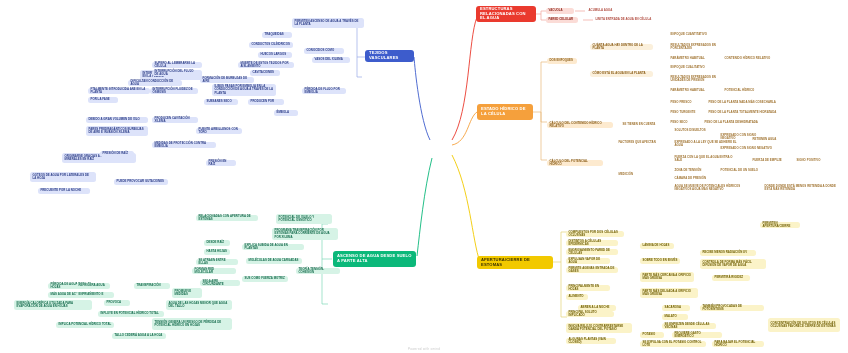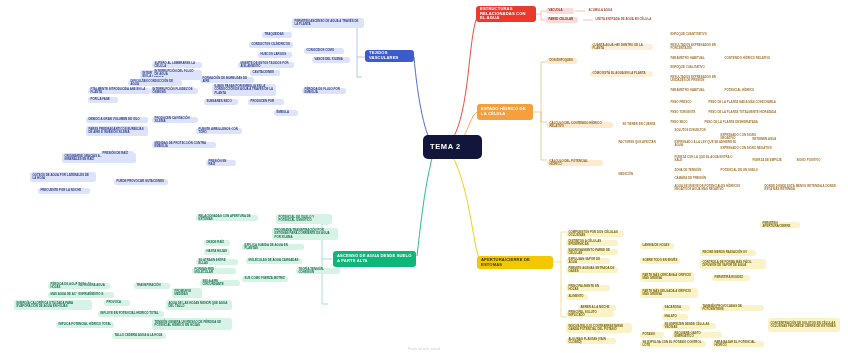--- a/index.html
+++ b/index.html
@@ -56,23 +56,20 @@
       <path d="M365 57 h -8 v -30 h 5 M357 57 v 20 h 5" stroke="#9aa9e6" stroke-width="0.7"></path>
 
       <path d="M432 158 C 424 190, 420 230, 417 256" stroke="#0bb87a"></path>
       <path d="M332 259 h -10 v -35 h 6 M322 259 v 45 h 6" stroke="#7fd9b8" stroke-width="0.7"></path>
 
       <path d="M452 155 C 470 190, 472 240, 480 262" stroke="#f2c900"></path>
       <path d="M553 262 h 8 v -30 h 6 M561 262 v 55 h 6" stroke="#e3d277" stroke-width="0.7"></path>
     </g>
   </svg>
 
-  <div class="node n-center" style="left:424px;top:136px;width:57px;height:22px;">
-    <span>TEMA 2</span>
-  </div>
 
   <div class="node n-head h-red" style="left:476px;top:6px;width:60px;height:16px;">
     <span>ESTRUCTURAS RELACIONADAS CON EL AGUA</span>
   </div>
   <div class="node chip c-red" style="left:546px;top:8px;width:28px;height:6px;">
     <span>VACUOLA</span>
   </div>
   <div class="node chip plain-red" style="left:586px;top:8px;width:42px;height:6px;">
     <span>ACUMULA AGUA</span>
   </div>

